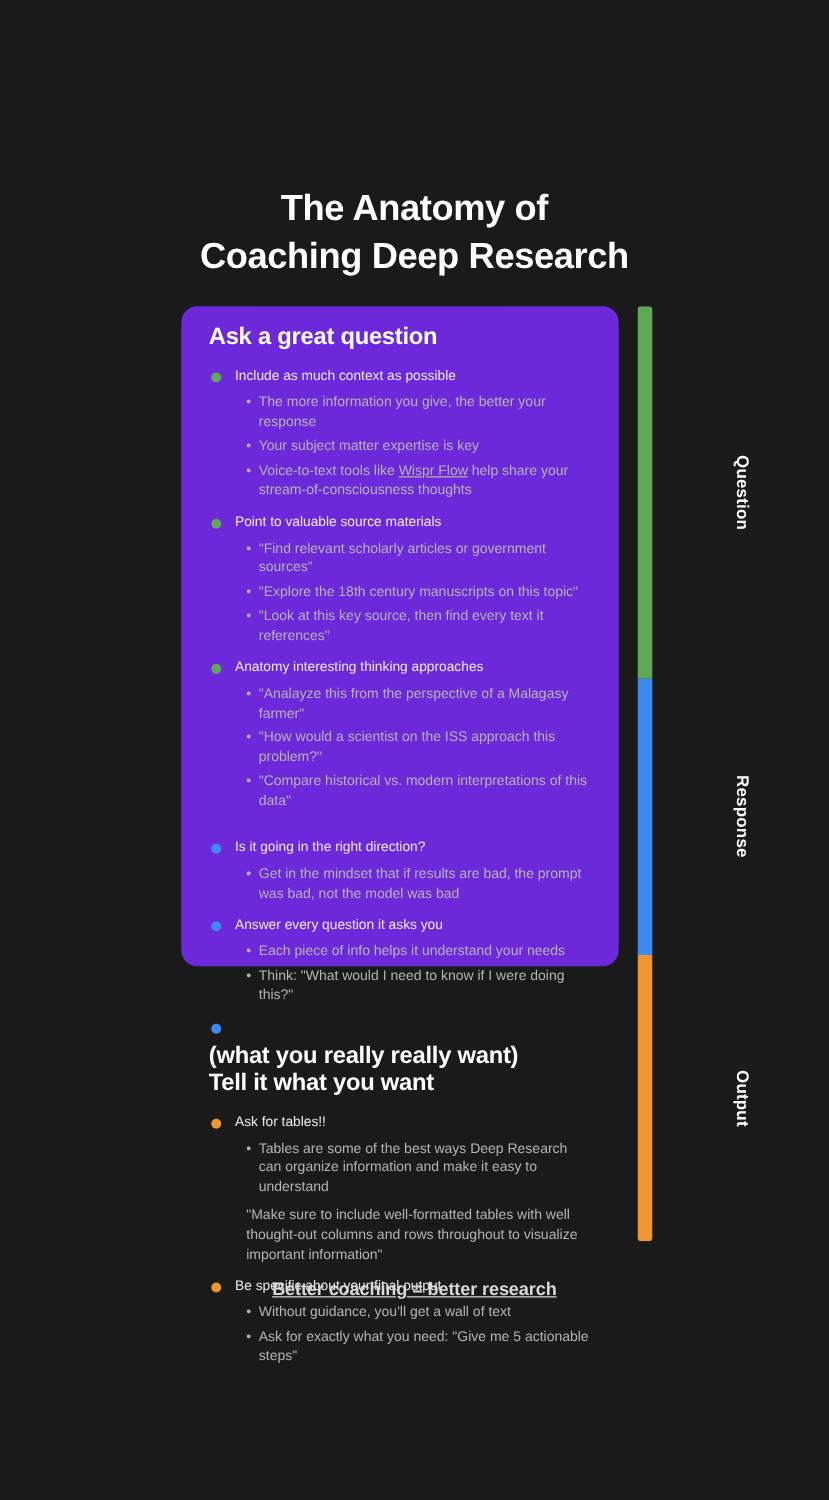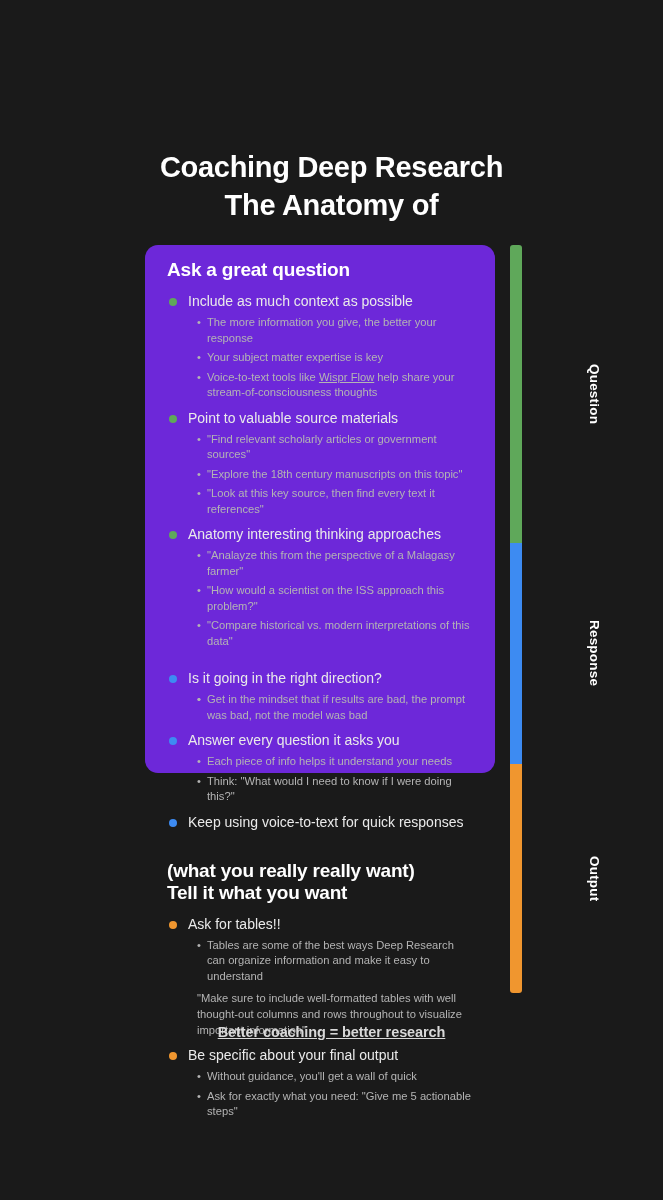--- a/index.html
+++ b/index.html
@@ -59,21 +59,21 @@
   .section:first-child .section-head { margin-top: 0; }
   .head-line { display: block; }
 
   
   .item { margin-bottom: 9px; }
 
   .item-main {
     position: relative;
     padding-left: 21px;
     color: #eaeaea;
-    font-size: 14px;
+    font-size: 11px;
     line-height: 17px;
     margin-bottom: 5px;
   }
   .dot {
     position: absolute;
     left: 2px;
     top: 5px;
     width: 8px;
     height: 8px;
     border-radius: 50%;
@@ -150,22 +150,22 @@
     letter-spacing: -0.1px;
     text-decoration: underline;
   }
 </style>
 </head>
 <body>
 
 <div class="page">
 
   <div class="title">
+    <span class="title-line">The Anatomy of</span>
     <span class="title-line">Coaching Deep Research</span>
-    <span class="title-line">The Anatomy of</span>
   </div>
 
   <div class="card" id="card">
       <div class="section">
         <div class="section-head">
           <span class="head-line">Ask a great question</span>
         </div>
         <div class="item">
           <div class="item-main"><span class="dot green"></span><span>Include as much context as possible</span></div>
           <div class="sub"><span class="tick">•</span><span>The more information you give, the better your response</span></div>
@@ -191,37 +191,37 @@
           <div class="item-main"><span class="dot blue"></span><span>Is it going in the right direction?</span></div>
           <div class="sub"><span class="tick">•</span></div>
           <div class="sub"><span class="tick">•</span><span>Get in the mindset that if results are bad, the prompt was bad, not the model was bad</span></div>
         </div>
         <div class="item">
           <div class="item-main"><span class="dot blue"></span><span>Answer every question it asks you</span></div>
           <div class="sub"><span class="tick">•</span><span>Each piece of info helps it understand your needs</span></div>
           <div class="sub"><span class="tick">•</span><span>Think: "What would I need to know if I were doing this?"</span></div>
         </div>
         <div class="item">
-          <div class="item-main"><span class="dot blue"></span><span>Keep using voice-to-text for quick responses</span></div>
+          <div class="item-main"><span class="dot blue"></span></div>
         </div>
         <div class="sec-gap"></div>
       </div>
       <div class="section">
         <div class="section-head">
           <span class="head-line">(what you really really want)</span>
           <span class="head-line">Tell it what you want</span>
         </div>
         <div class="item">
           <div class="item-main"><span class="dot orange"></span><span>Ask for tables!!</span></div>
           <div class="sub"><span class="tick">•</span><span>Tables are some of the best ways Deep Research can organize information and make it easy to understand</span></div>
           <div class="quote">"Make sure to include well-formatted tables with well thought-out columns and rows throughout to visualize important information"</div>
         </div>
         <div class="item">
           <div class="item-main"><span class="dot orange"></span><span>Be specific about your final output</span></div>
-          <div class="sub"><span class="tick">•</span><span>Without guidance, you'll get a wall of quick</span></div>
+          <div class="sub"><span class="tick">•</span><span>Without guidance, you'll get a wall of text</span></div>
           <div class="sub"><span class="tick">•</span><span>Ask for exactly what you need: "Give me 5 actionable steps"</span></div>
         </div>
       </div>
     </div>
 
   <div class="bar" id="bar">
       <div class="seg green" style="height: 298px;"></div>
       <div class="seg blue" style="height: 221px;"></div>
       <div class="seg orange" style="height: 229px;"></div>
     </div>

